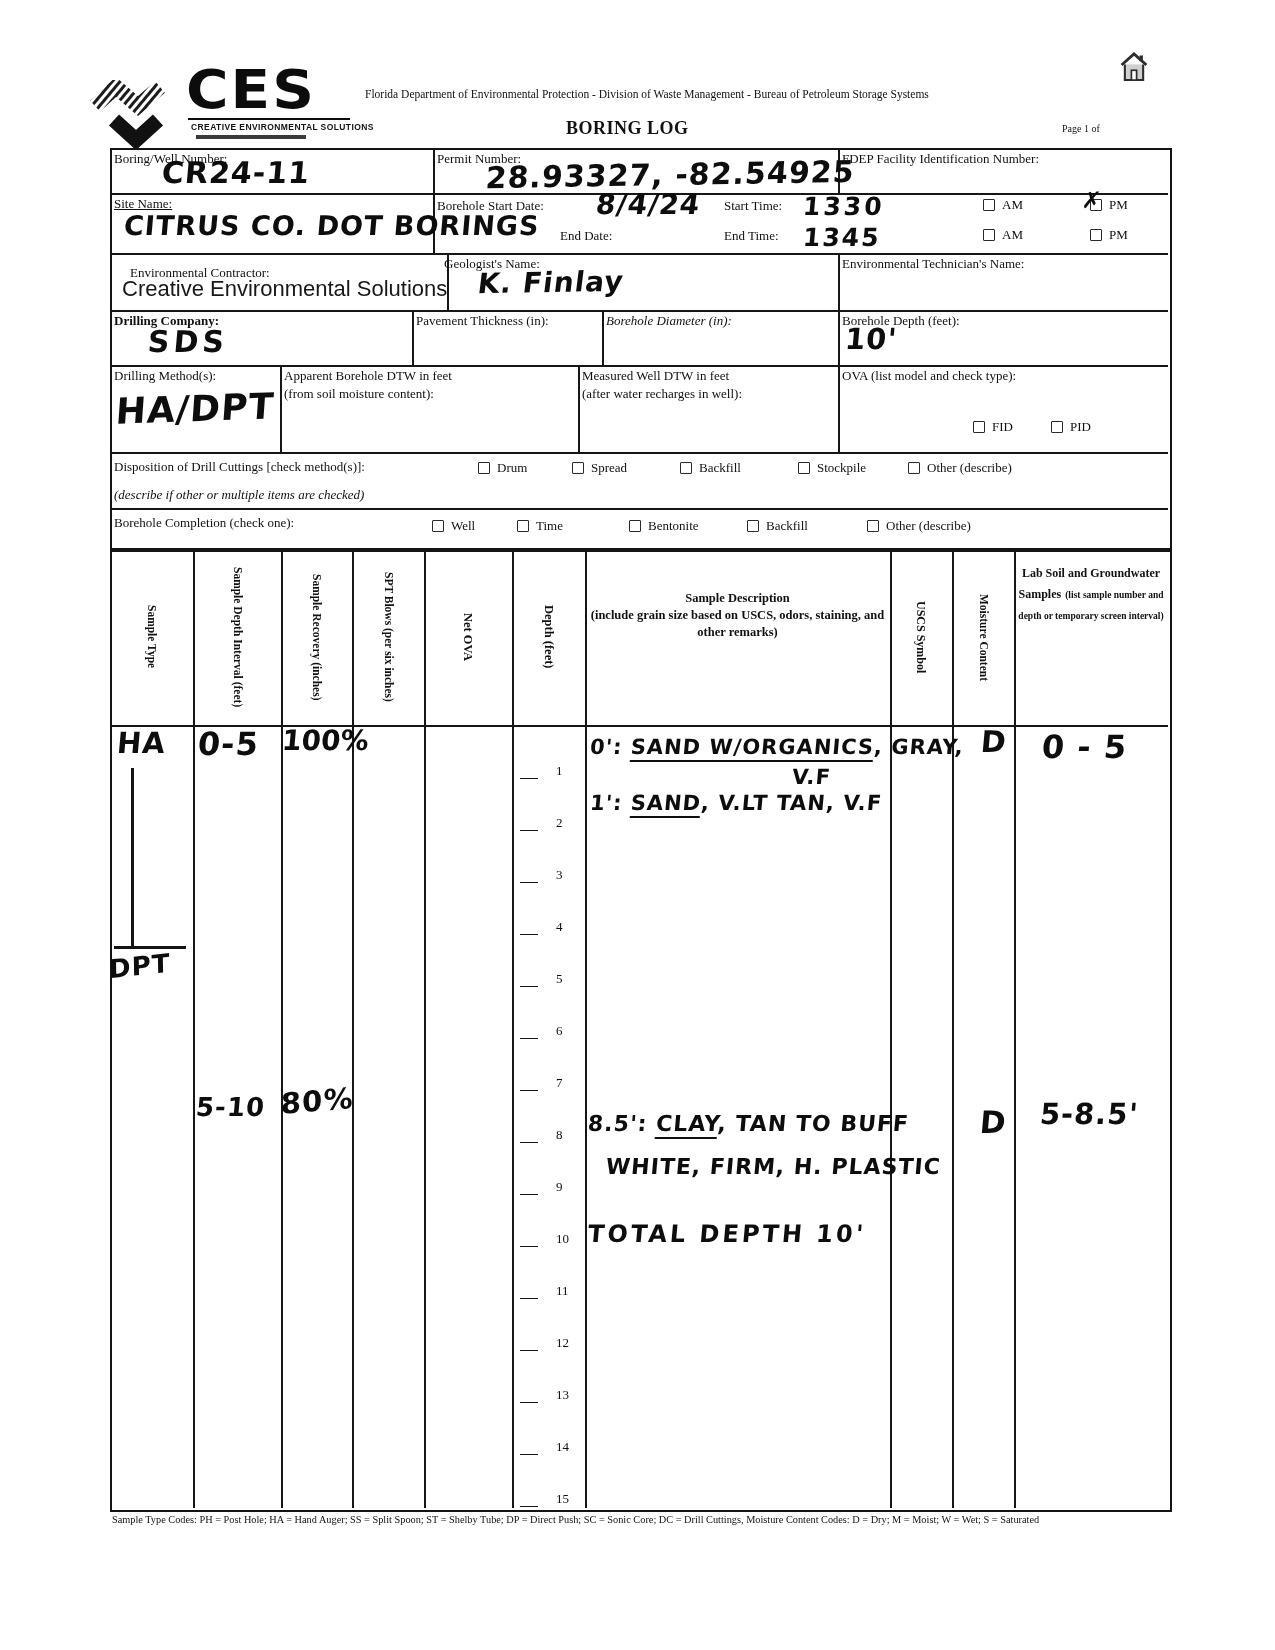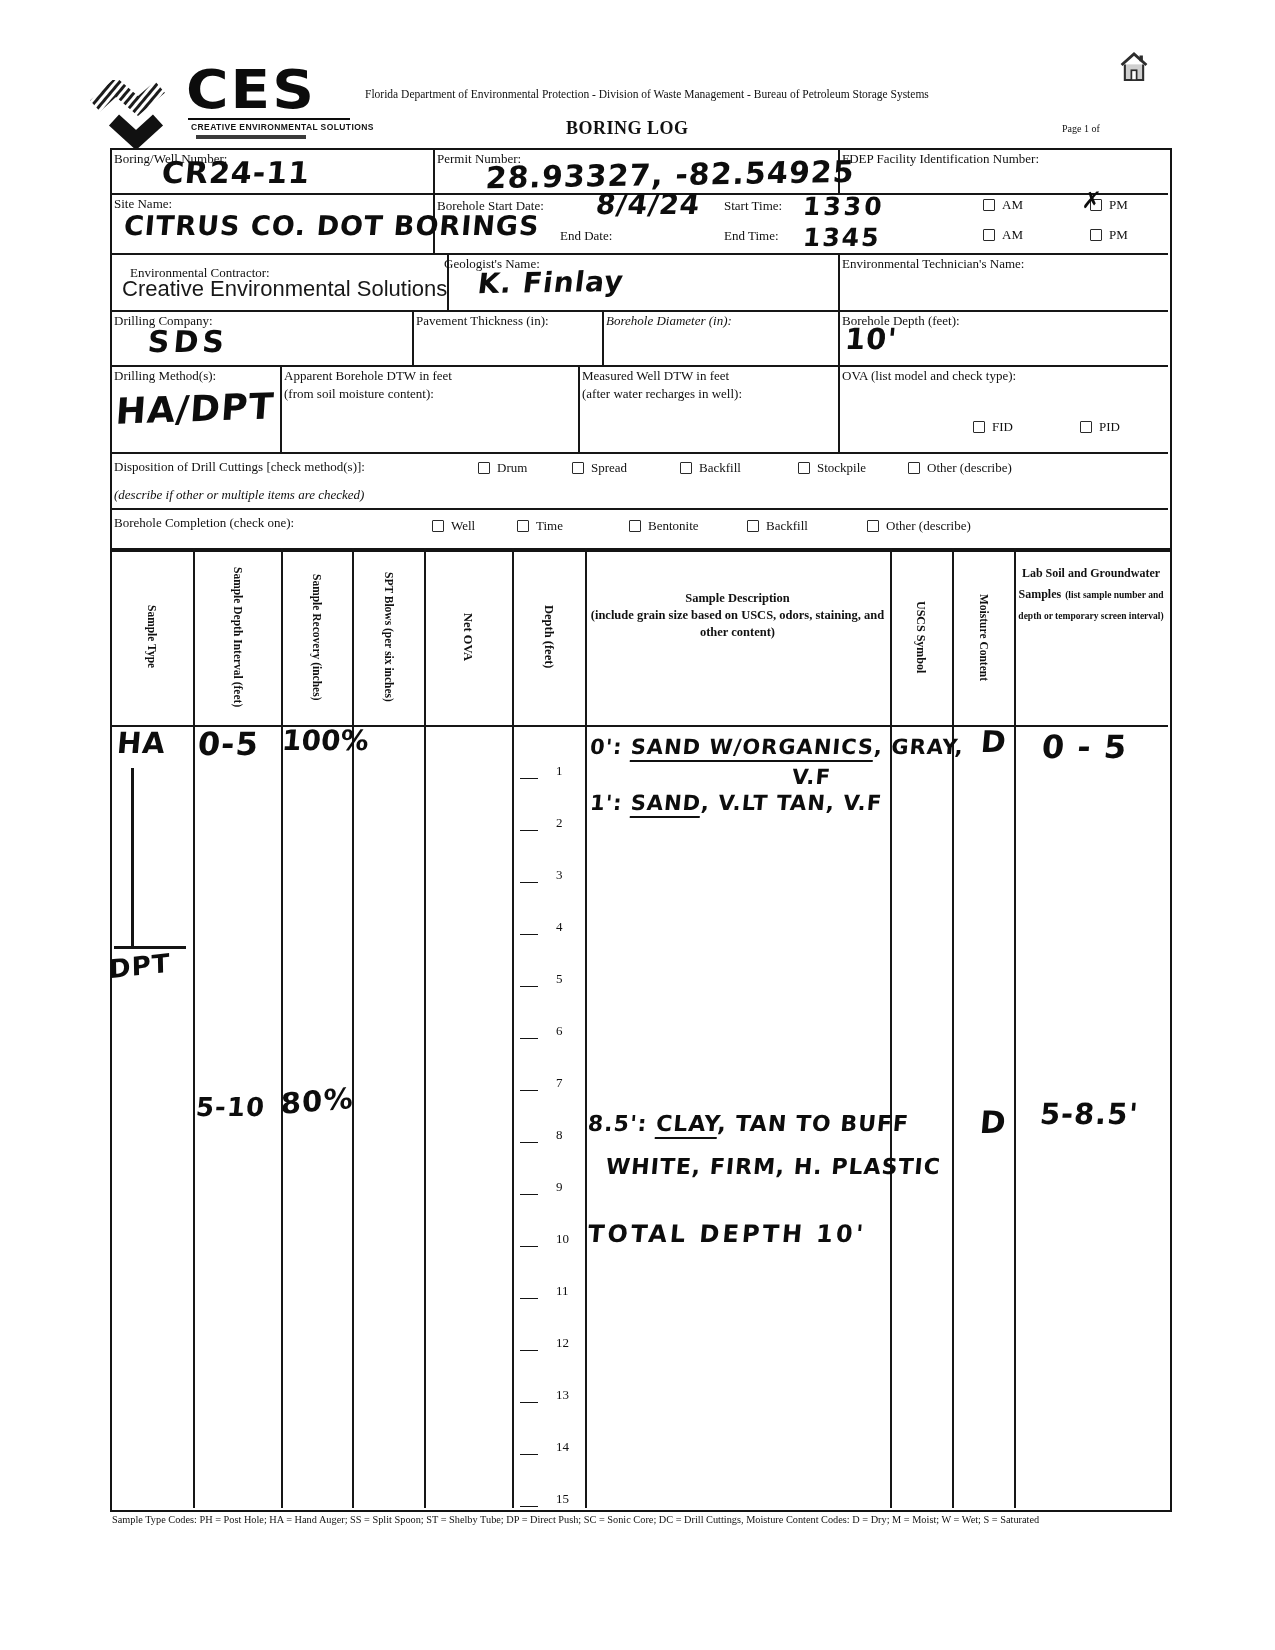--- a/index.html
+++ b/index.html
@@ -74,21 +74,21 @@
   <div class="vl" style="left:838px;top:253px;height:199px;"></div>
   <div class="vl" style="left:280px;top:365px;height:87px;"></div>
   <div class="vl" style="left:578px;top:365px;height:87px;"></div>
 
   <span class="lbl" style="left:114px;top:151px;">Boring/Well Number:</span>
   <span class="hw" style="left:162px;top:157px;font-size:30px;">CR24-11</span>
   <span class="lbl" style="left:437px;top:151px;">Permit Number:</span>
   <span class="hw" style="left:486px;top:159px;font-size:30px;transform:skewX(-5deg) rotate(-1deg);">28.93327, -82.54925</span>
   <span class="lbl" style="left:842px;top:151px;">FDEP Facility Identification Number:</span>
 
-  <span class="lbl" style="left:114px;top:196px;">Site Name:</span>
+  <span class="lbl" style="left:114px;top:196px;text-decoration:underline;">Site Name:</span>
   <span class="hw" style="left:124px;top:212px;font-size:27px;">CITRUS CO. DOT BORINGS</span>
   <span class="lbl" style="left:437px;top:198px;">Borehole Start Date:</span>
   <span class="hw" style="left:596px;top:190px;font-size:28px;transform:skewX(-8deg);">8/4/24</span>
   <span class="lbl" style="left:724px;top:198px;">Start Time:</span>
   <span class="hw" style="left:803px;top:194px;font-size:25px;letter-spacing:3px;">1330</span>
   <span class="cbrow" style="left:983px;top:197px;">
     <span class="cb"></span>
     <span>AM</span>
   </span>
   <span class="cbrow" style="left:1090px;top:197px;">
@@ -107,39 +107,39 @@
     <span class="cb"></span>
     <span>PM</span>
   </span>
 
   <span class="lbl" style="left:130px;top:256px;margin-top:9px;">Environmental Contractor:</span>
   <span class="typed" style="left:122px;top:276px;font-size:22px;">Creative Environmental Solutions</span>
   <span class="lbl" style="left:444px;top:256px;">Geologist's Name:</span>
   <span class="hw" style="left:478px;top:268px;font-size:28px;transform:skewX(-8deg) rotate(-1deg);">K. Finlay</span>
   <span class="lbl" style="left:842px;top:256px;">Environmental Technician's Name:</span>
 
-  <span class="lbl" style="left:114px;top:313px;">Drilling Company:</span>
+  <span class="lbl" style="left:114px;top:313px;font-weight:bold;">Drilling Company:</span>
   <span class="hw" style="left:148px;top:326px;font-size:30px;letter-spacing:4px;">SDS</span>
   <span class="lbl" style="left:416px;top:313px;">Pavement Thickness (in):</span>
   <span class="lbl" style="left:606px;top:313px;font-style:italic;">Borehole Diameter (in):</span>
   <span class="lbl" style="left:842px;top:313px;">Borehole Depth (feet):</span>
   <span class="hw" style="left:845px;top:324px;font-size:29px;">10'</span>
 
   <span class="lbl" style="left:114px;top:368px;">Drilling Method(s):</span>
   <span class="hw" style="left:116px;top:390px;font-size:36px;transform:skewX(-6deg) rotate(-2deg);">HA/DPT</span>
   <span class="lbl" style="left:284px;top:368px;">Apparent Borehole DTW in feet</span>
   <span class="lbl" style="left:284px;top:386px;">(from soil moisture content):</span>
   <span class="lbl" style="left:582px;top:368px;">Measured Well DTW in feet</span>
   <span class="lbl" style="left:582px;top:386px;font-family:Liberation Serif, serif;">(after water recharges in well):</span>
   <span class="lbl" style="left:842px;top:368px;">OVA (list model and check type):</span>
   <span class="cbrow" style="left:973px;top:419px;">
     <span class="cb"></span>
     <span>FID</span>
   </span>
-  <span class="cbrow" style="left:1080px;top:419px;">
+  <span class="cbrow" style="left:1051px;top:419px;">
     <span class="cb"></span>
     <span>PID</span>
   </span>
 
   <span class="lbl" style="left:114px;top:459px;">Disposition of Drill Cuttings [check method(s)]:</span>
   <span class="cbrow" style="left:478px;top:460px;">
     <span class="cb"></span>
     <span>Drum</span>
   </span>
   <span class="cbrow" style="left:572px;top:460px;">
@@ -195,21 +195,21 @@
   <div class="hl" style="left:110px;top:725px;width:1058px;"></div>
 
   <div class="vhead" style="left:112px;top:553px;width:79px;height:168px;">Sample Type</div>
   <div class="vhead" style="left:195px;top:553px;width:84px;height:168px;">Sample Depth Interval (feet)</div>
   <div class="vhead" style="left:283px;top:553px;width:67px;height:168px;">Sample Recovery (inches)</div>
   <div class="vhead" style="left:354px;top:553px;width:68px;height:168px;">SPT Blows (per six inches)</div>
   <div class="vhead" style="left:426px;top:553px;width:84px;height:168px;font-size:12.5px;">Net OVA</div>
   <div class="vhead" style="left:514px;top:553px;width:69px;height:168px;font-size:12.5px;">Depth (feet)</div>
   <div class="abs" style="left:589px;top:590px;width:297px;text-align:center;font:bold 12.5px 'Liberation Serif',serif;line-height:1.35;">
     <div>Sample Description</div>
-    <div>(include grain size based on USCS, odors, staining, and other content)</div>
+    <div>(include grain size based on USCS, odors, staining, and other remarks)</div>
   </div>
   <div class="vhead" style="left:892px;top:553px;width:58px;height:168px;font-size:12px;">USCS Symbol</div>
   <div class="vhead" style="left:954px;top:553px;width:58px;height:168px;">Moisture Content</div>
   <div class="abs" style="left:1017px;top:562px;width:148px;text-align:center;line-height:1.3;">
     <span style="font:bold 12px 'Liberation Serif',serif;">Lab Soil and Groundwater Samples</span>
     <span style="font:bold 9.5px 'Liberation Serif',serif;">(list sample number and depth or temporary screen interval)</span>
   </div>
 
   <div id="depth-ticks">
       <div class="tick-dash" style="top: 778px;"></div>

